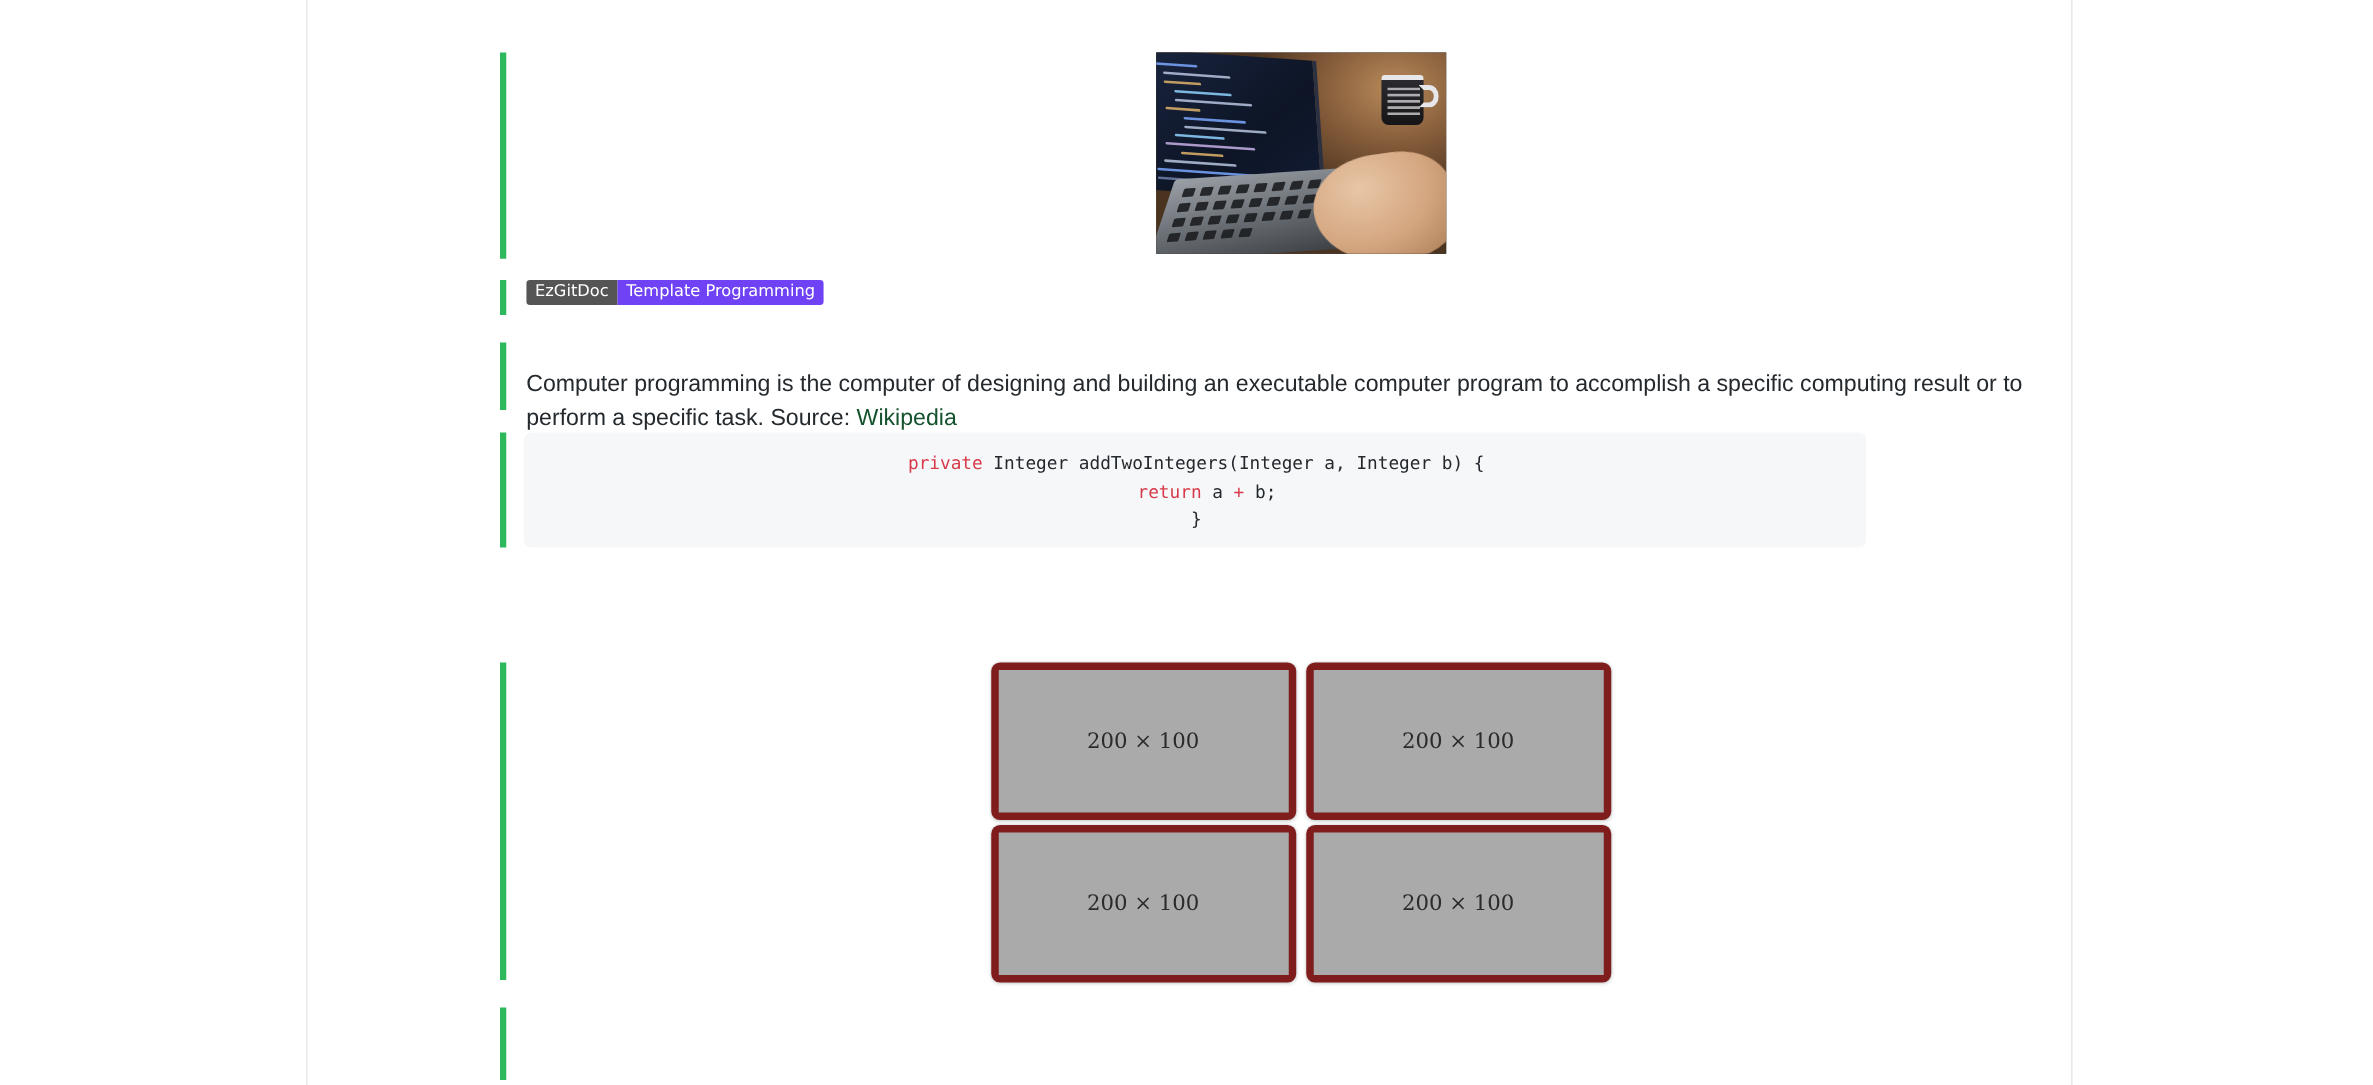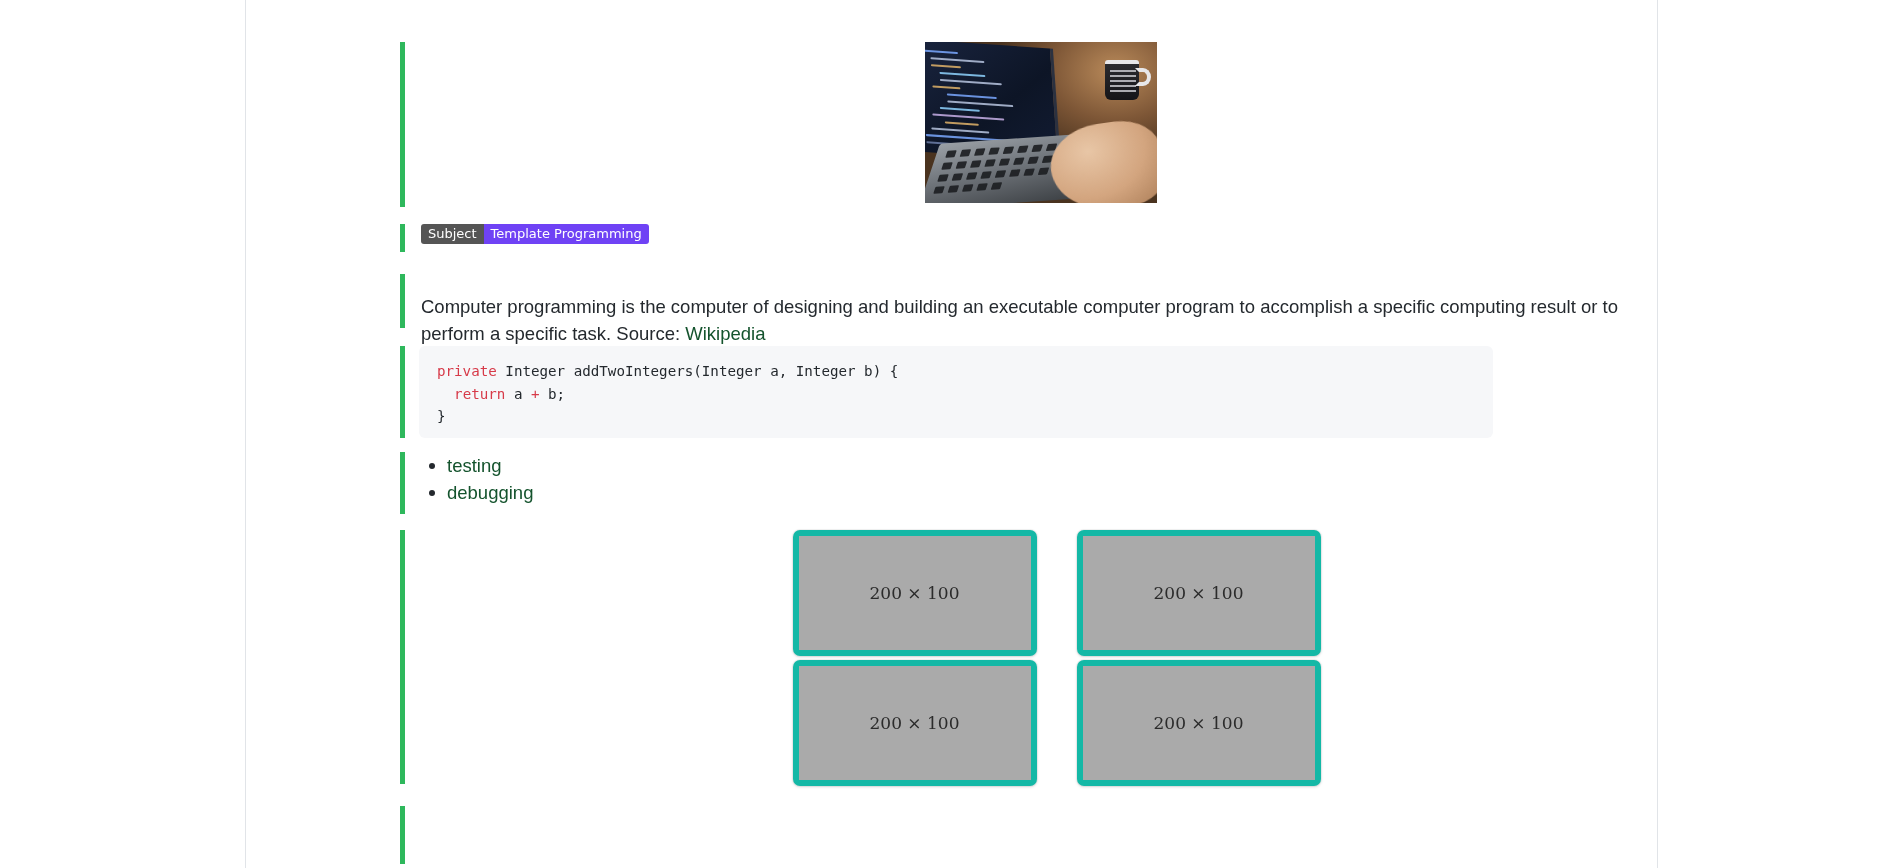--- a/index.html
+++ b/index.html
@@ -178,20 +178,21 @@
 
   
   #block-code { left: 154px; top: 346px; width: 1260px; height: 92px; }
   .codebox {
     background: #f6f7f9;
     border-radius: 6px;
     padding: 14px 16px 14px 18px;
     margin-left: -2px;
     width: 1074px;
     height: 92px;
+    text-align: center;
   }
   pre.code {
     margin: 0;
     font-family: "DejaVu Sans Mono", monospace;
     font-size: 14.2px;
     line-height: 22.5px;
     color: #24292e;
     white-space: pre;
   }
   .tok-kw { color: #d73a49; }
@@ -227,25 +228,24 @@
     align-items: flex-start;
     justify-content: center;
     height: 254px;
   }
   .grid {
     display: grid;
     grid-template-columns: repeat(2, auto);
     gap: 4px 8px;
   }
   .ph-card {
-    background: #14b8a6;
+    background: #7f1d1d;
     border-radius: 7px;
     padding: 6px;
     box-shadow: 0 1px 3px rgba(27,31,35,.16), 0 0 0 1px rgba(27,31,35,.05);
-    margin-left: 32px;
   }
   .ph-img {
     width: 232px;
     height: 114px;
     background: #aaaaaa;
     display: flex;
     align-items: center;
     justify-content: center;
     color: #2b2b2b;
     font-size: 17px;
@@ -338,21 +338,21 @@
             <div class="hp-layer hp-hand"></div>
           </div>
         </div>
       </div>
     </div>
 
     <div class="block" id="block-badge">
       <div class="accent-bar"></div>
       <div class="block-content">
         <span class="badge">
-          <span class="badge-label">Subject</span>
+          <span class="badge-label">EzGitDoc</span>
           <span class="badge-value">Template Programming</span>
         </span>
       </div>
     </div>
 
     <div class="block" id="block-para">
       <div class="accent-bar"></div>
       <div class="block-content">
         <p class="para"><span>Computer programming is the computer of designing and building an executable computer program to accomplish a specific computing result or to perform a specific task. Source: </span><a class="link" href="#">Wikipedia</a></p>
       </div>
@@ -362,29 +362,20 @@
       <div class="accent-bar"></div>
       <div class="block-content">
         <div class="codebox">
 <pre class="code"><span class="tok-kw">private</span><span> Integer addTwoIntegers(Integer a, Integer b) {</span>
 <span>  </span><span class="tok-kw">return</span><span> a </span><span class="tok-op">+</span><span> b;</span>
 <span>}</span></pre>
         </div>
       </div>
     </div>
 
-    <div class="block" id="block-list">
-      <div class="accent-bar"></div>
-      <div class="block-content">
-        <ul class="doclist">
-          <li><a class="link" href="#">testing</a></li>
-          <li><a class="link" href="#">debugging</a></li>
-        </ul>
-      </div>
-    </div>
 
     <div class="block" id="block-grid">
       <div class="accent-bar"></div>
       <div class="block-content">
         <div class="grid-wrap">
           <div class="grid">
             <div class="ph-card">
               <div class="ph-img">200 × 100</div>
             </div>
             <div class="ph-card">

